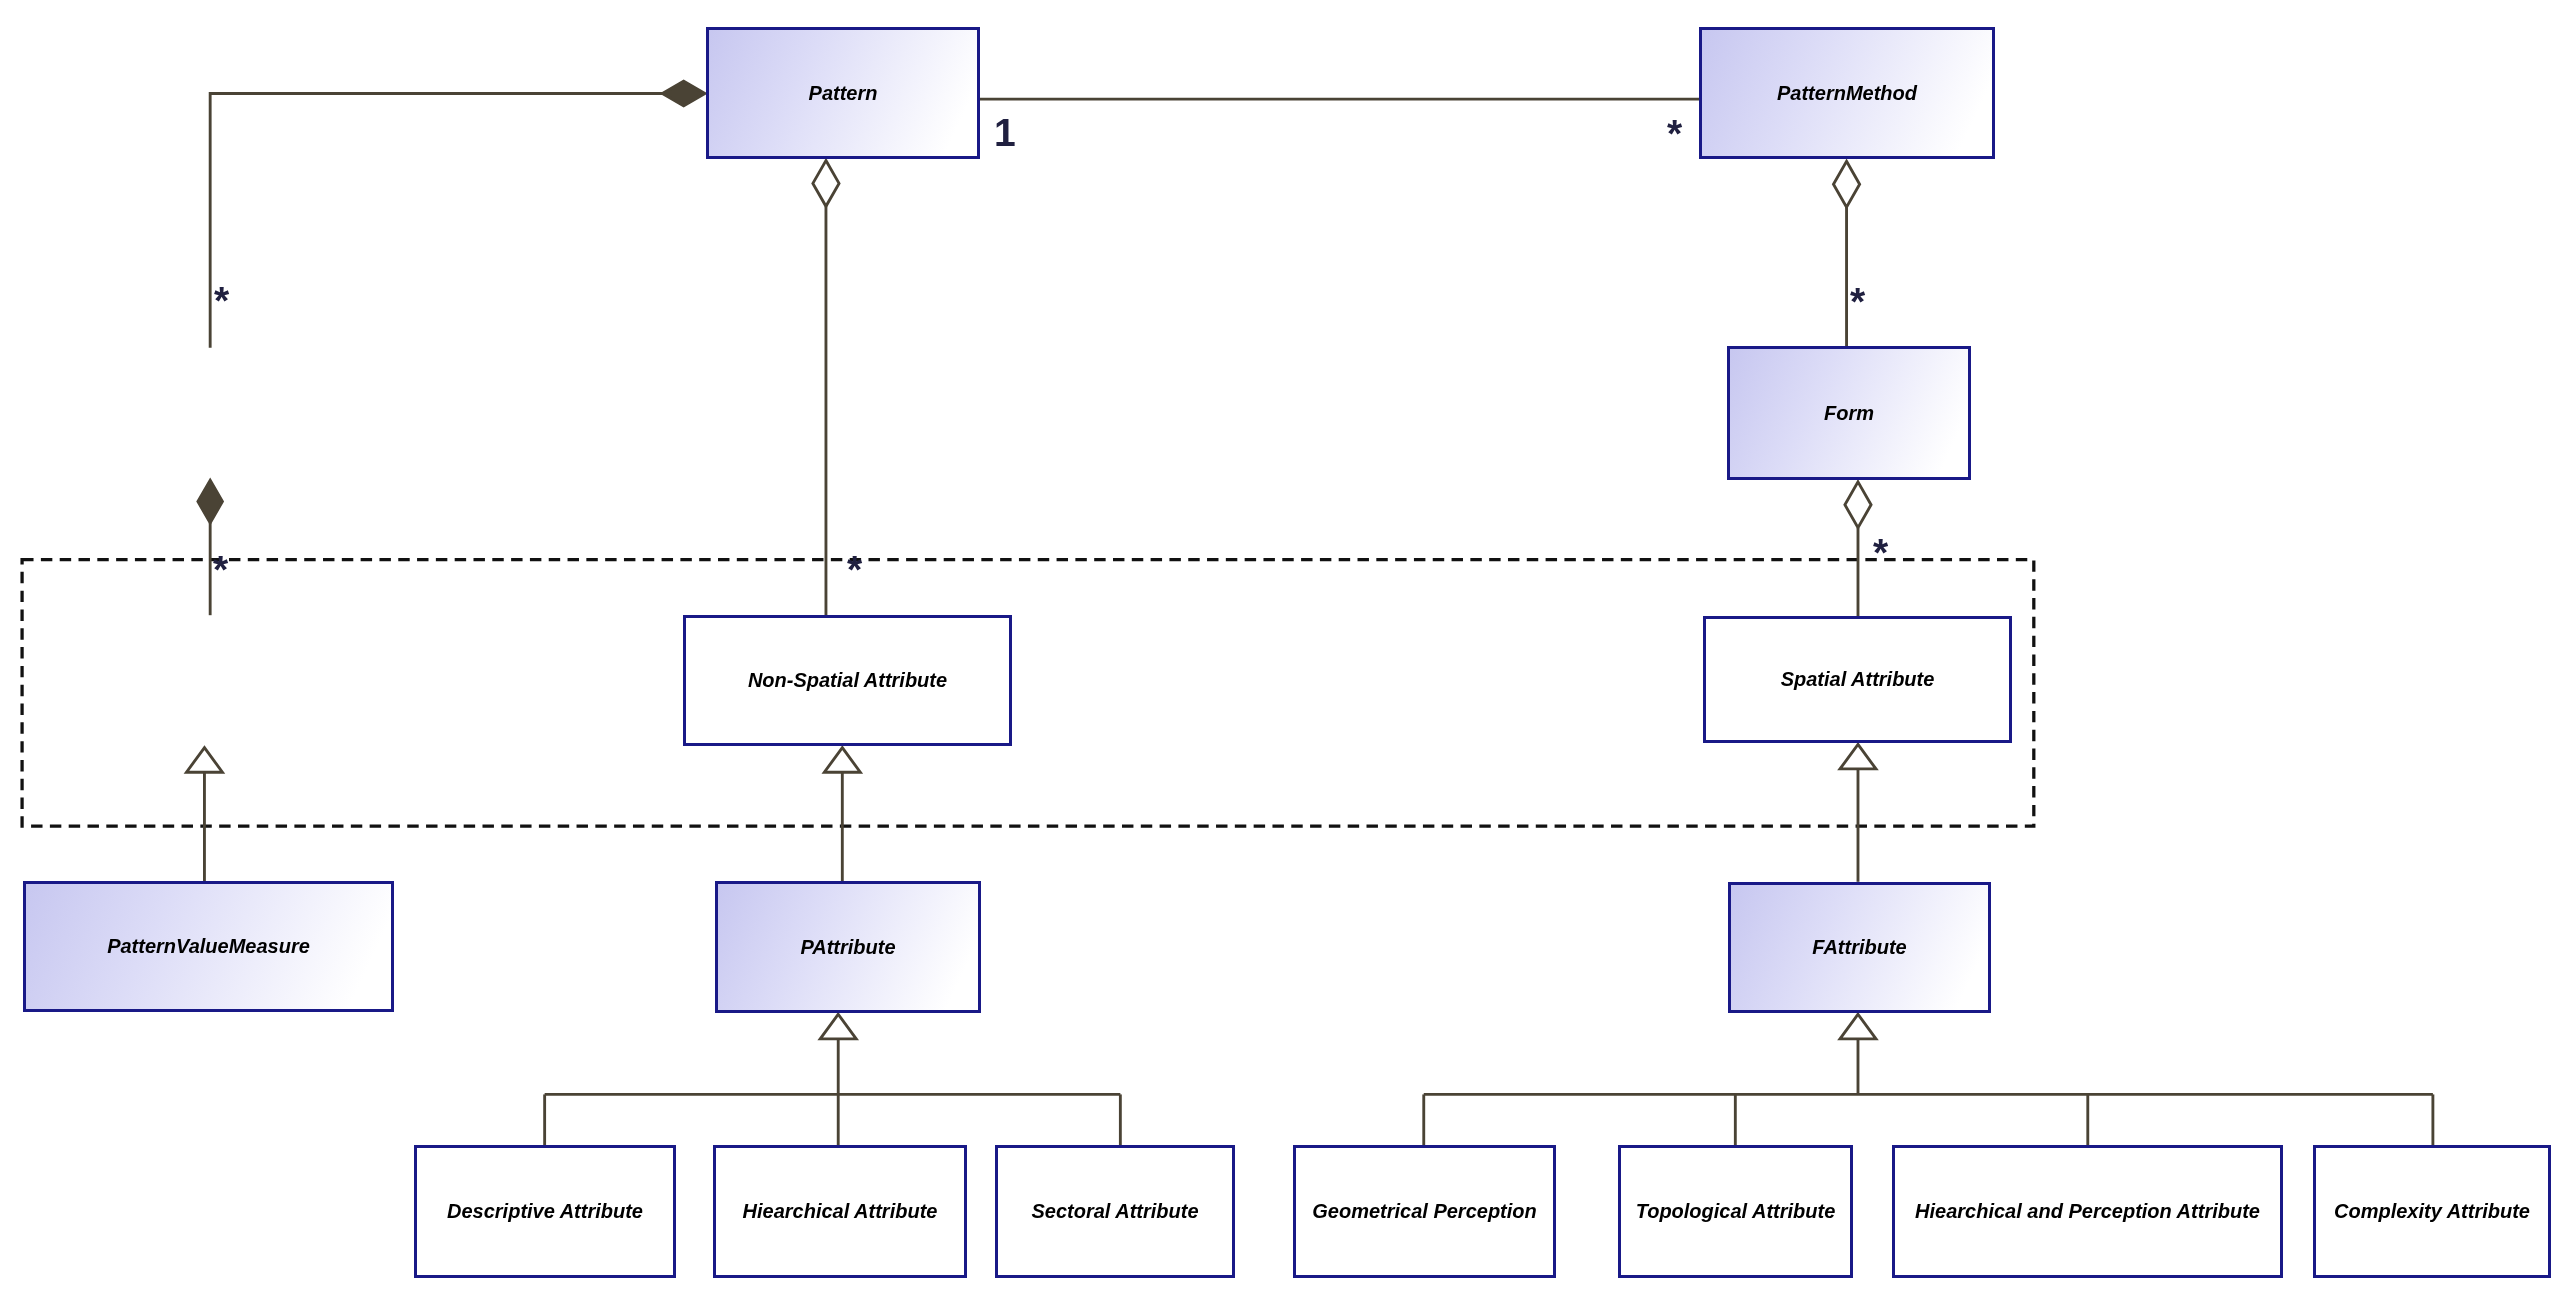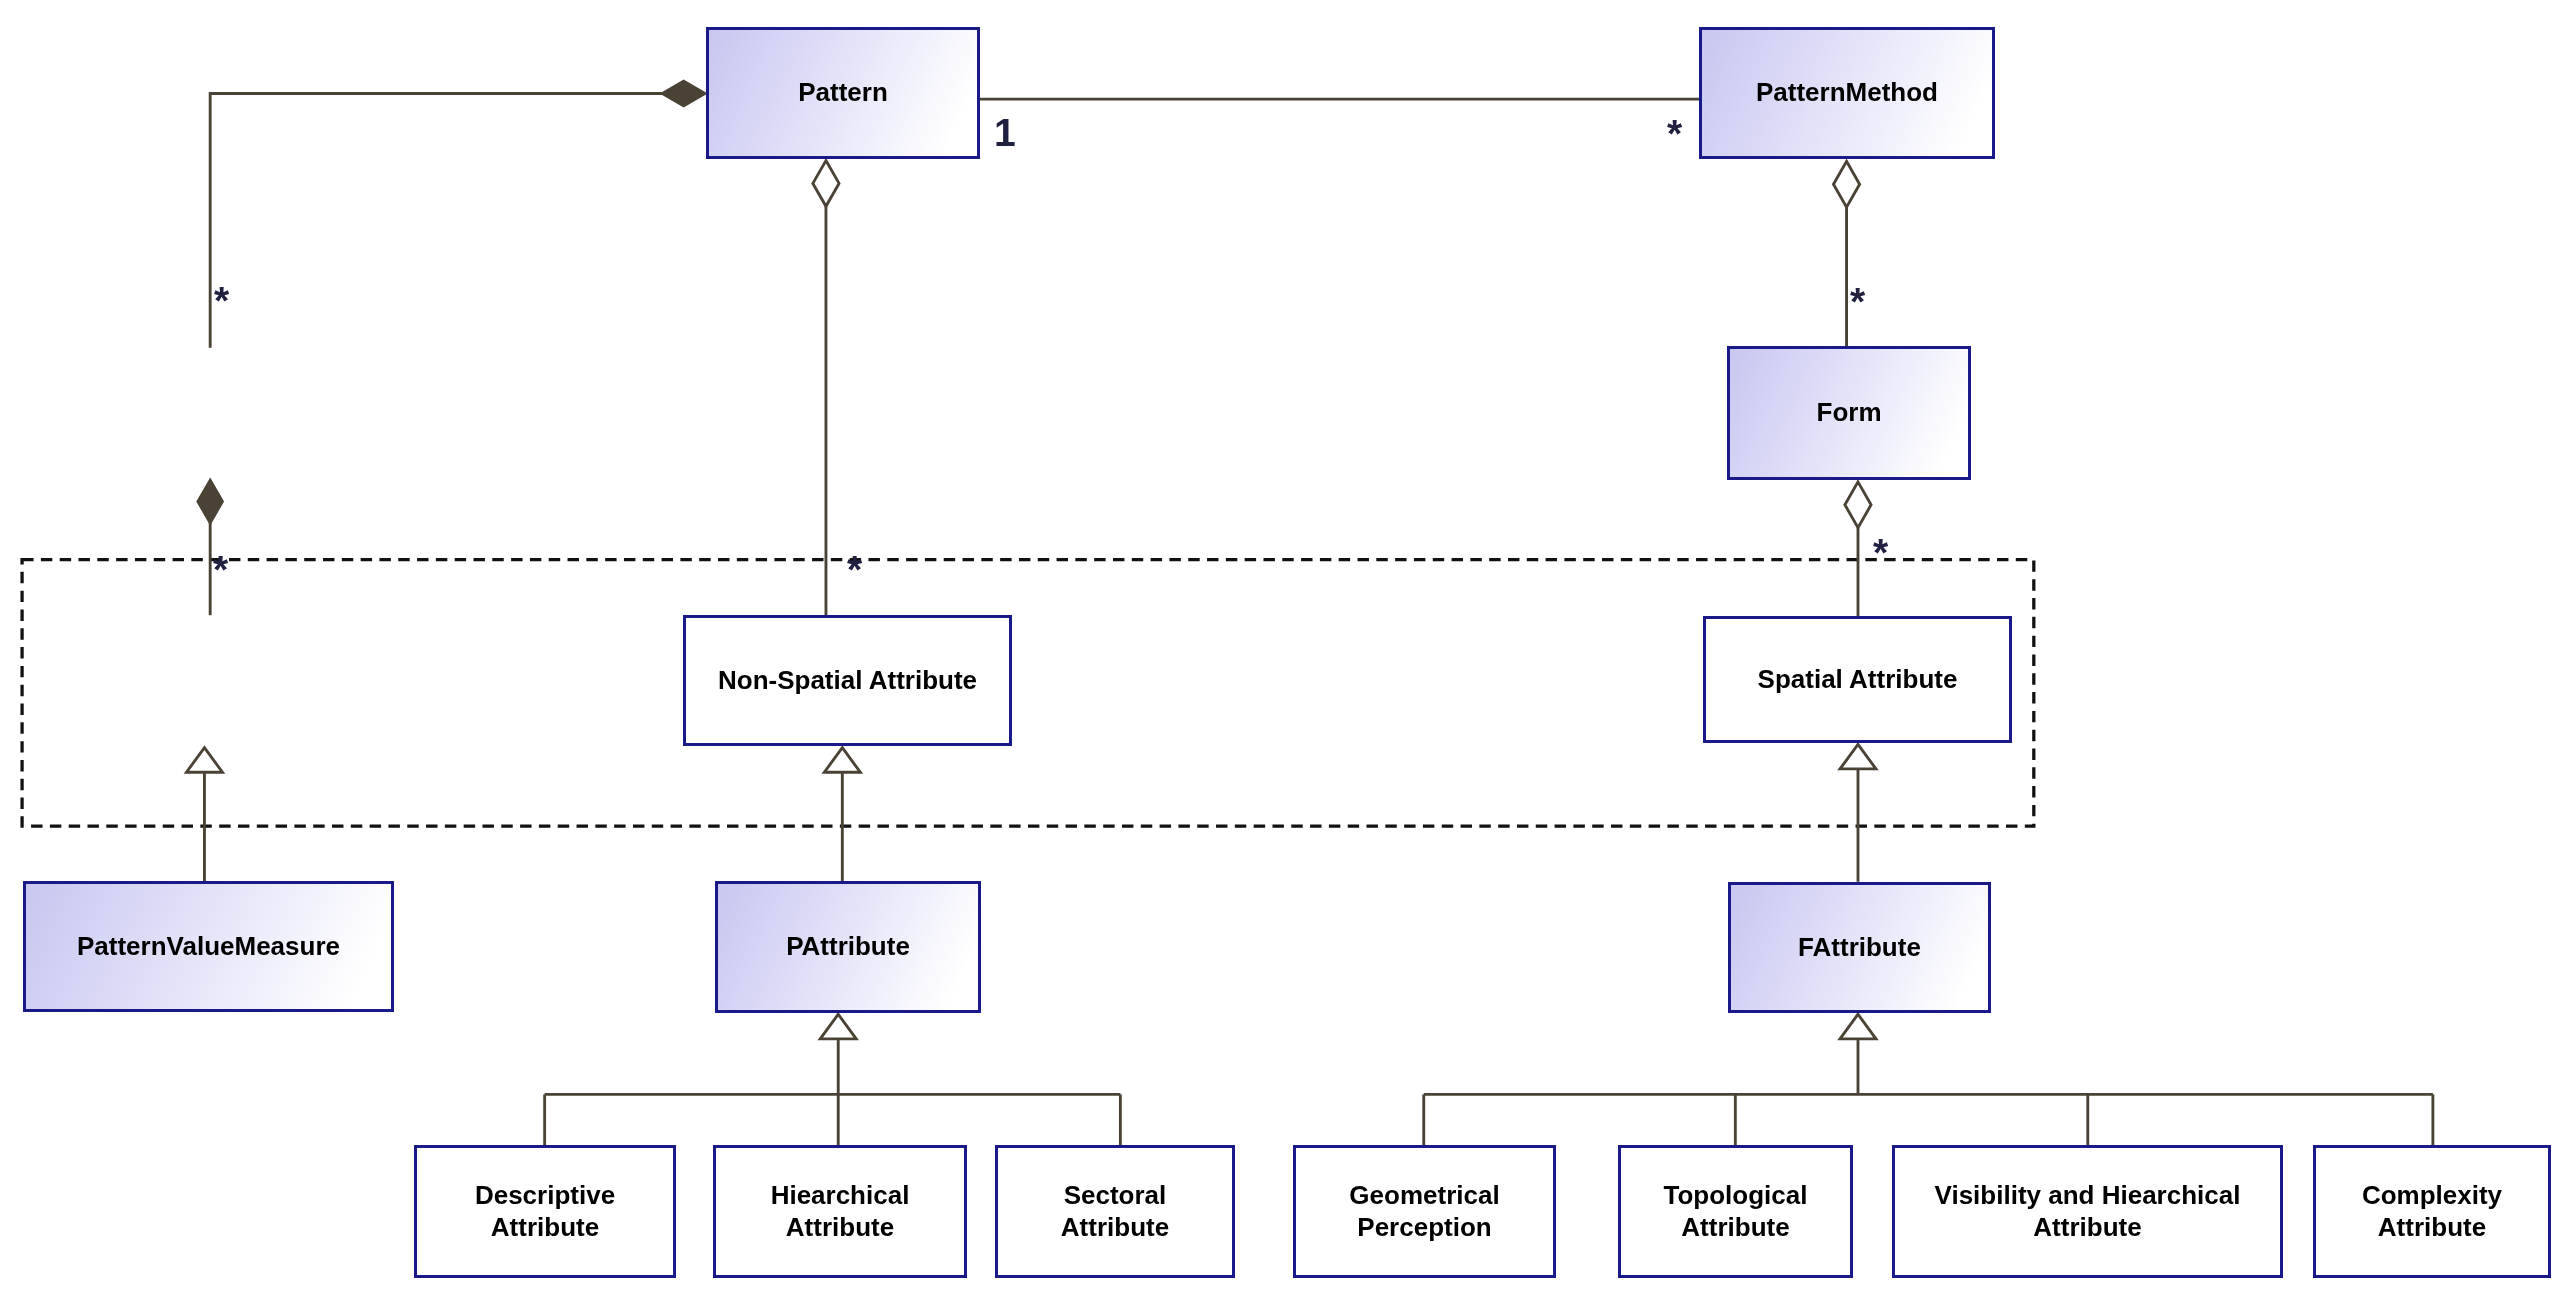--- a/index.html
+++ b/index.html
@@ -10,22 +10,23 @@
     font-family:"Liberation Sans","DejaVu Sans",sans-serif;
     overflow:hidden;
   }
   .wires{position:absolute;left:0;top:0;width:2576px;height:1304px;}
   .cls{
     position:absolute;
     border:3.3px solid #191987;
     box-sizing:border-box;
     display:flex;align-items:center;justify-content:center;
     text-align:center;
-    font-weight:bold;font-size:26px;line-height:1.22;color:#000000;
+    font-weight:bold;font-size:20px;line-height:1.22;color:#000000;
     padding:0 11.4px;
+    font-style:italic;
   }
   .cls.grad{background:linear-gradient(115deg,#c7c7f0 0%,#dcdcf7 35%,#ffffff 90%);}
   .cls.plain{background:#ffffff;}
   .cls .lbl{width:100%;overflow-wrap:anywhere;}
   .mult{
     position:absolute;
     font-weight:bold;font-size:39px;color:#202040;
     line-height:1;
   }
 </style>
@@ -148,21 +149,21 @@
 
   <div class="cls plain" style="left:1293px;top:1145px;width:263px;height:133px">
     <span class="lbl">Geometrical Perception</span>
   </div>
 
   <div class="cls plain" style="left:1618px;top:1145px;width:235px;height:133px">
     <span class="lbl">Topological Attribute</span>
   </div>
 
   <div class="cls plain" style="left:1892px;top:1145px;width:391px;height:133px">
-    <span class="lbl">Visibility and Hiearchical Attribute</span>
+    <span class="lbl">Hiearchical and Perception Attribute</span>
   </div>
 
   <div class="cls plain" style="left:2313px;top:1145px;width:238px;height:133px">
     <span class="lbl">Complexity Attribute</span>
   </div>
 
   <span class="mult" style="left:214px;top:281px">*</span>
   <span class="mult" style="left:994px;top:113px">1</span>
   <span class="mult" style="left:1667px;top:114px">*</span>
   <span class="mult" style="left:1850px;top:282px">*</span>

